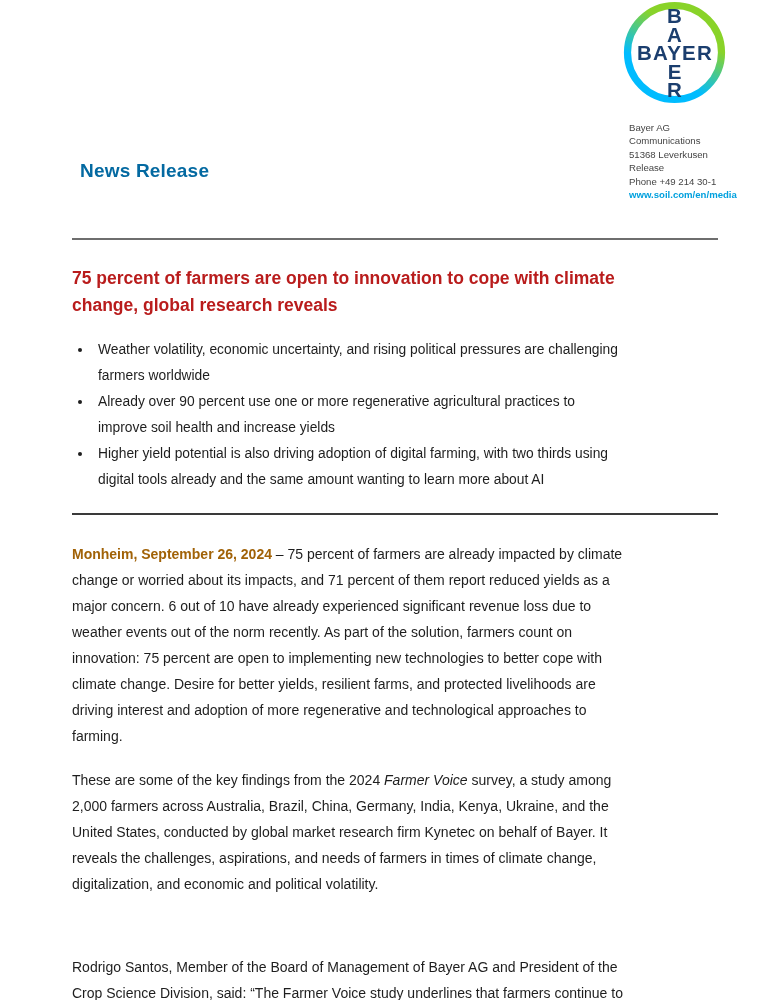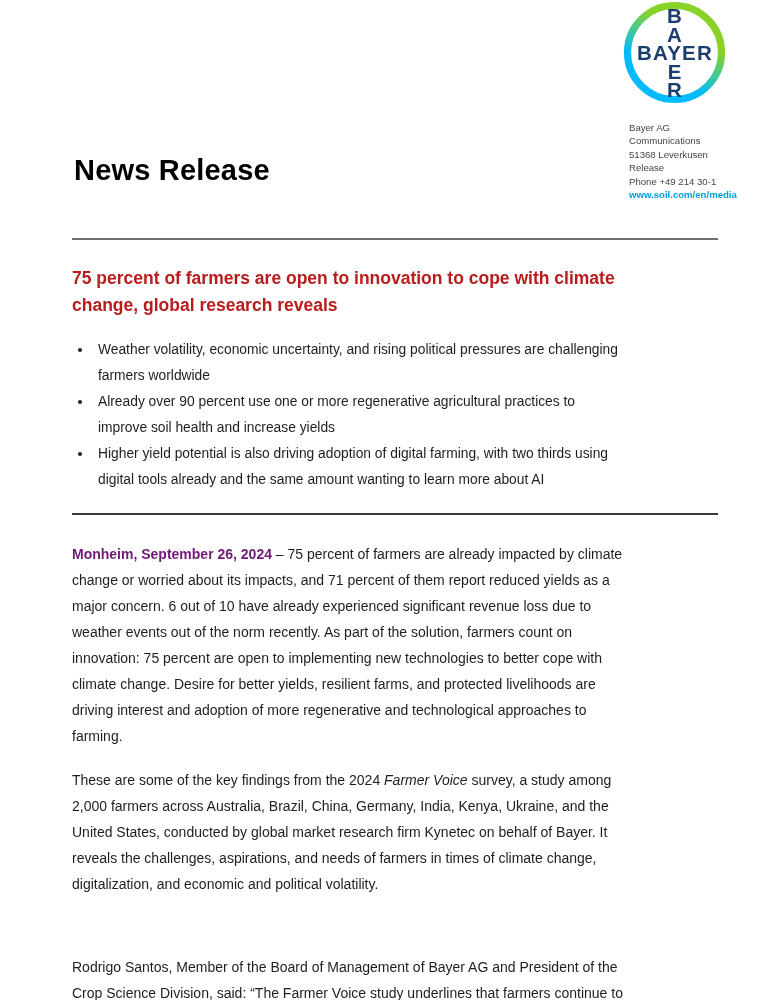--- a/index.html
+++ b/index.html
@@ -25,22 +25,22 @@
     font-size: 9.6px; line-height: 13.4px; color: #454545;
     width: 140px;
   }
   .address .weblink {
     display: block; font-weight: bold; color: #00A0DE;
     text-decoration: none; cursor: pointer;
   }
 
   .title {
     position: absolute; left: 72px; top: 152px;
-    font-size: 29px; font-weight: bold; color: #000000;
-    letter-spacing: 0.2px; margin: 2px;
+    font-size: 19px; font-weight: bold; color: #0369a1;
+    letter-spacing: 0.2px; margin: 8px;
   }
 
   .rule { position: absolute; left: 72px; width: 646px; height: 2px; }
   .rule-top { top: 238px; background: #6E6E6E; }
   .rule-bottom { top: 513px; background: #3A3A3A; }
 
   .headline {
     position: absolute; left: 72px; top: 265px; width: 690px;
     font-size: 17.5px; font-weight: bold; color: #b91c1c;
     line-height: 27px; margin: 0;
@@ -55,21 +55,21 @@
     padding-left: 5px;
   }
 
   .para {
     position: absolute; left: 72px; width: 690px;
     font-size: 14px; line-height: 26px; color: #1E1E1E; margin: 0;
   }
   .p1 { top: 541px; }
   .p2 { top: 767px; }
   .p3 { top: 954px; }
-  .para b { font-weight: bold; color: #701a75; }
+  .para b { font-weight: bold; color: #a16207; }
   .para i { font-style: italic; }
 </style>
 </head>
 <body>
 
 <div class="page">
 
   <svg class="logo" viewBox="0 0 105 105" aria-hidden="true">
     <defs>
       <linearGradient id="ringGrad" x1="78%" y1="0%" x2="22%" y2="100%">

